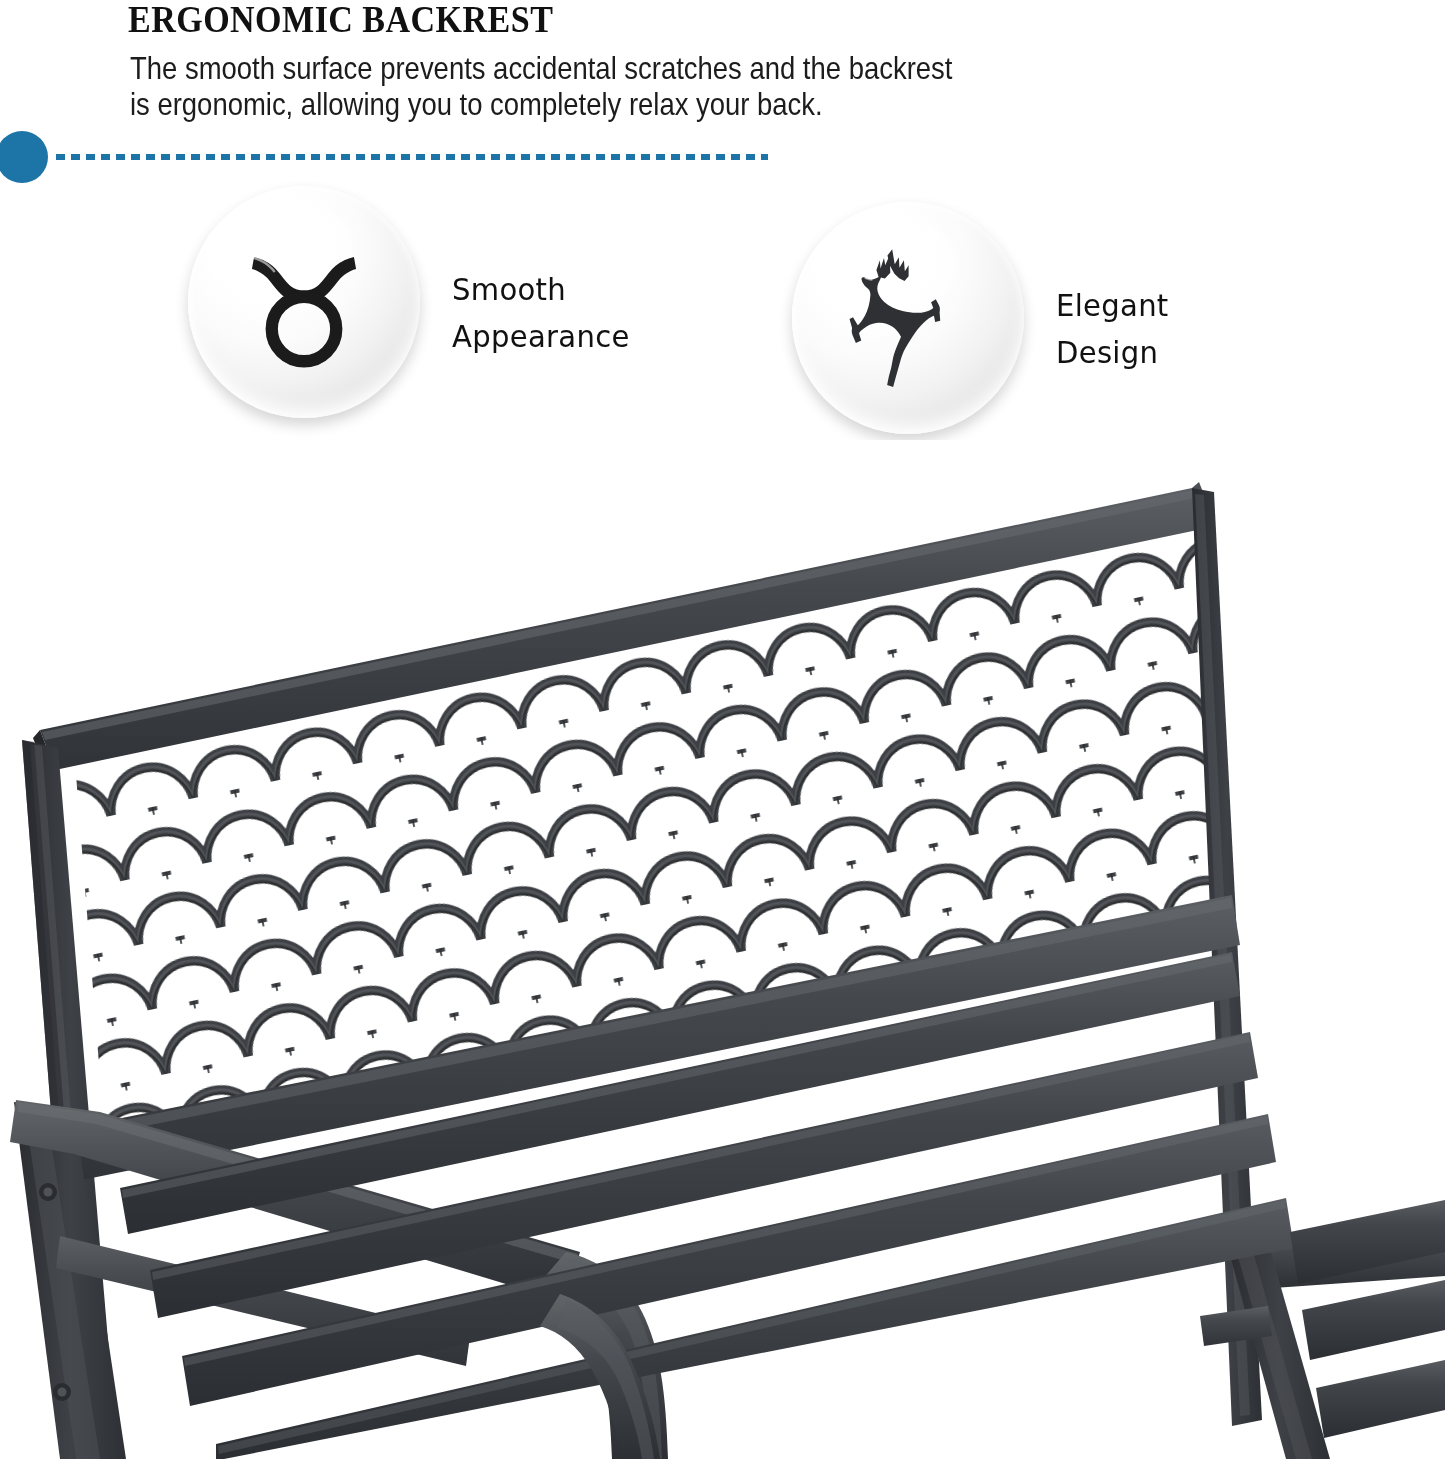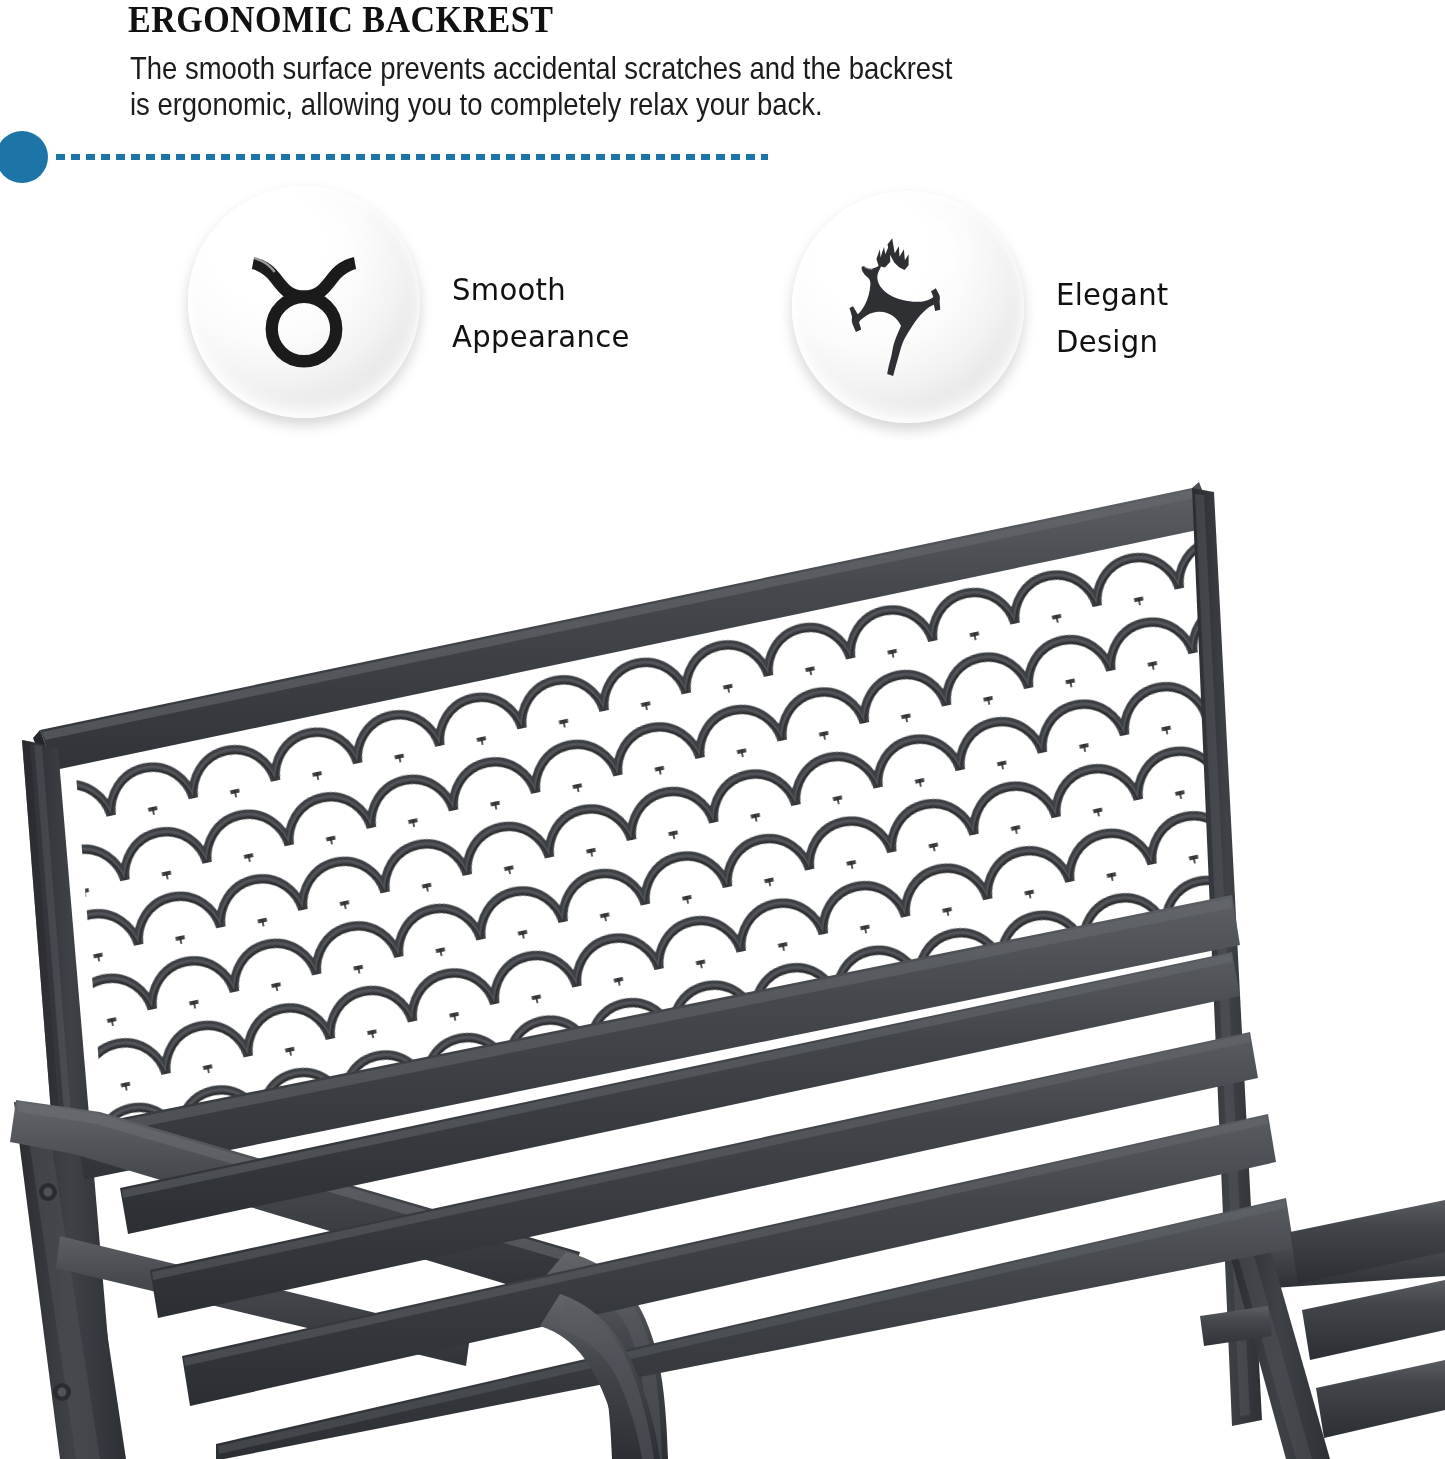--- a/index.html
+++ b/index.html
@@ -79,21 +79,21 @@
         #1d74a6 0px, #1d74a6 9px,
         rgba(0,0,0,0) 9px, rgba(0,0,0,0) 15px);
   }
 
   
   .feature-item {
     position: absolute;
     height: 240px;
   }
   #feature-0 { left: 188px; top: 186px; width: 520px; }
-  #feature-1 { left: 792px; top: 191px; width: 520px; }
+  #feature-1 { left: 792px; top: 202px; width: 520px; }
 
   .badge-orb {
     position: absolute;
     left: 0; top: 0;
     width: 232px;
     height: 232px;
     border-radius: 50%;
     background:
       radial-gradient(circle at 34% 26%,
         #ffffff 0%, #ffffff 24%,

